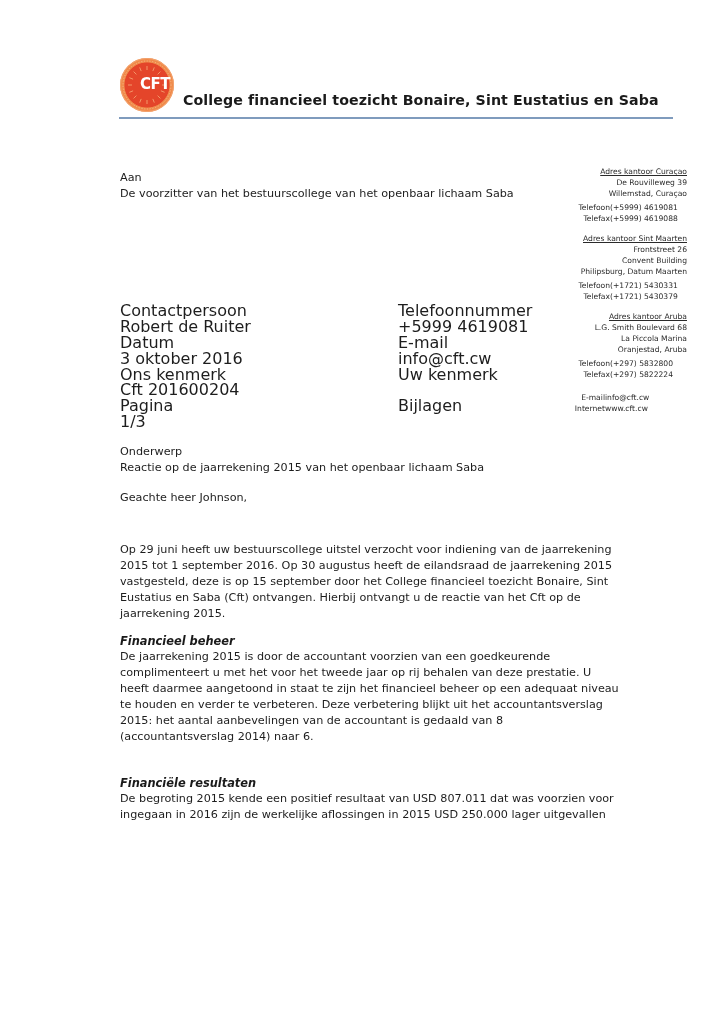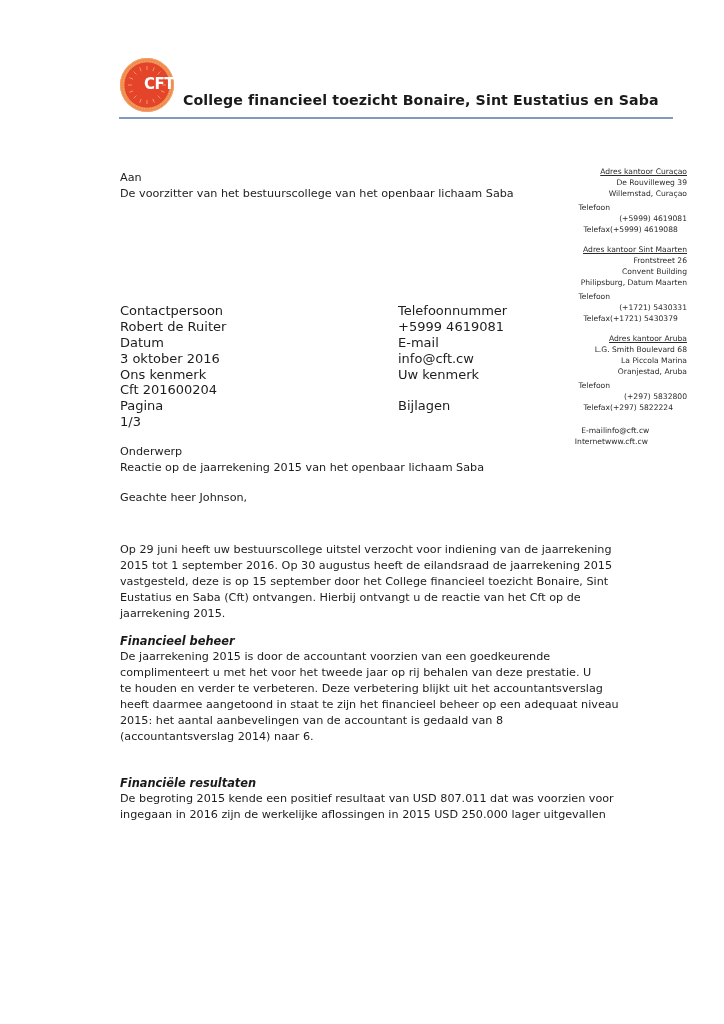--- a/index.html
+++ b/index.html
@@ -8,45 +8,45 @@
       font-family: "DejaVu Sans", sans-serif; color: #1d1d1d;
     }
     .abs { position: absolute; }
     .logo {
       left: 120px; top: 58px; width: 54px; height: 54px; border-radius: 50%;
       background: radial-gradient(circle at 50% 50%, #e4452a 0 58%, #f08a4a 60% 100%);
       box-shadow: 0 0 0 1px #f2a36f inset;
     }
     .logo svg { position: absolute; left: 0; top: 0; }
     .logo-text {
-      position: absolute; left: 0; top: 17px; width: 54px; text-align: right;
-      color: #ffffff; font-family: "DejaVu Sans", sans-serif; font-weight: bold; font-size: 15px; letter-spacing: -0.5px;
+      position: absolute; left: 0; top: 17px; width: 54px; text-align: center;
+      color: #ffffff; font-family: "DejaVu Sans", sans-serif; font-weight: bold; font-size: 15px; letter-spacing: -0.5px; padding-left: 8px;
     }
     .org-title {
       left: 183px; top: 92px; font-size: 14.2px; font-weight: bold; color: #1a1a1a; white-space: nowrap; letter-spacing: 0.1px;
     }
     .header-rule {
       left: 119px; top: 117px; width: 554px; height: 0; border-top: 2px solid #7f9bbd;
     }
     .txt { font-size: 11.2px; line-height: 16px; white-space: nowrap; color: #1d1d1d; text-align: right; }
     .para { font-size: 11.2px; line-height: 15.9px; color: #1d1d1d; width: 530px; }
     .para-line { white-space: nowrap; display: block; }
     .heading { font-size: 11.4px; font-weight: bold; font-style: italic; color: #1a1a1a; }
 
     .sidebar { left: 567px; top: 166px; width: 120px; font-size: 7.6px; color: #2a2a2a; text-align: right; }
     .sb-block { margin-bottom: 9px; }
     .sb-title { text-decoration: underline; line-height: 11px; white-space: nowrap; }
     .sb-line { line-height: 11px; white-space: nowrap; }
     .sb-row { display: flex; line-height: 11px; white-space: nowrap; }
-    .sb-row.first { margin-top: 3px; flex-direction: column; }
+    .sb-row.first { margin-top: 3px; }
     .sb-label { width: 43px; }
     .sb-block.contact { margin-top: 12px; }
     .sb-block.contact .sb-label { width: 38px; }
 
-    .meta-col { font-size: 13px; line-height: 15.9px; white-space: nowrap; }
+    .meta-col { font-size: 16px; line-height: 15.9px; white-space: nowrap; }
     .meta-item { display: block; height: 15.9px; }
   </style>
 </head>
 <body>
 
 <div class="abs logo">
   <svg width="54" height="54" viewBox="0 0 54 54">
     <g stroke="#f7b27f" stroke-width="1" opacity="0.75">
       <line x1="27" y1="8" x2="27" y2="12"></line>
         <line x1="27" y1="42" x2="27" y2="46"></line>
@@ -161,22 +161,22 @@
   <span class="para-line">2015 tot 1 september 2016. Op 30 augustus heeft de eilandsraad de jaarrekening 2015</span>
   <span class="para-line">vastgesteld, deze is op 15 september door het College financieel toezicht Bonaire, Sint</span>
   <span class="para-line">Eustatius en Saba (Cft) ontvangen. Hierbij ontvangt u de reactie van het Cft op de</span>
   <span class="para-line">jaarrekening 2015.</span>
 </div>
 
 <div class="abs heading" style="left:120px; top:634px;">Financieel beheer</div>
 <div class="abs para" style="left:120px; top:649px;">
   <span class="para-line">De jaarrekening 2015 is door de accountant voorzien van een goedkeurende</span>
   <span class="para-line">complimenteert u met het voor het tweede jaar op rij behalen van deze prestatie. U</span>
+  <span class="para-line">heeft daarmee aangetoond in staat te zijn het financieel beheer op een adequaat niveau</span>
   <span class="para-line">te houden en verder te verbeteren. Deze verbetering blijkt uit het accountantsverslag</span>
-  <span class="para-line">heeft daarmee aangetoond in staat te zijn het financieel beheer op een adequaat niveau</span>
   <span class="para-line">2015: het aantal aanbevelingen van de accountant is gedaald van 8</span>
   <span class="para-line">(accountantsverslag 2014) naar 6.</span>
 </div>
 
 <div class="abs heading" style="left:120px; top:776px;">Financiële resultaten</div>
 <div class="abs para" style="left:120px; top:791px;">
   <span class="para-line">De begroting 2015 kende een positief resultaat van USD 807.011 dat was voorzien voor</span>
   <span class="para-line">ingegaan in 2016 zijn de werkelijke aflossingen in 2015 USD 250.000 lager uitgevallen</span>
 </div>
 

